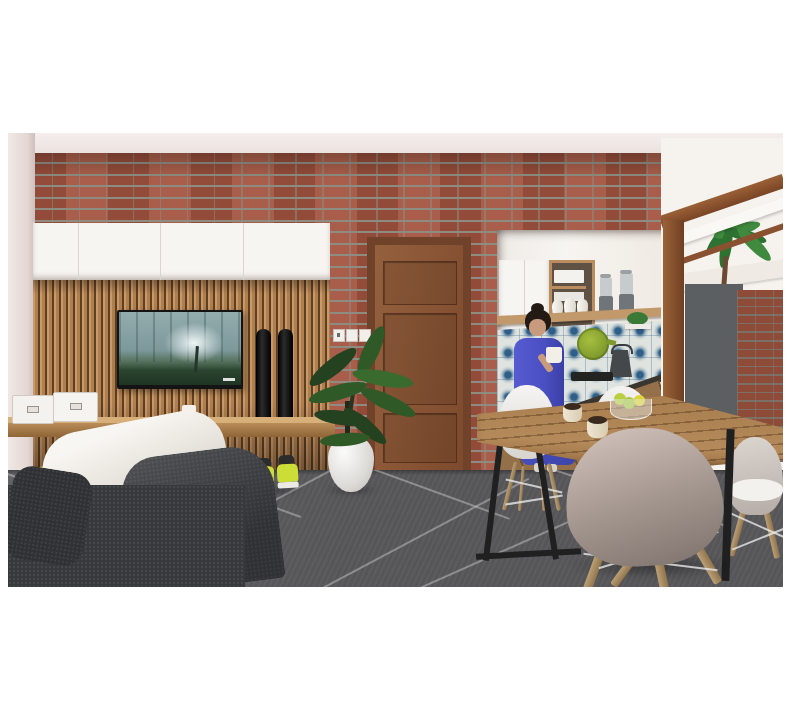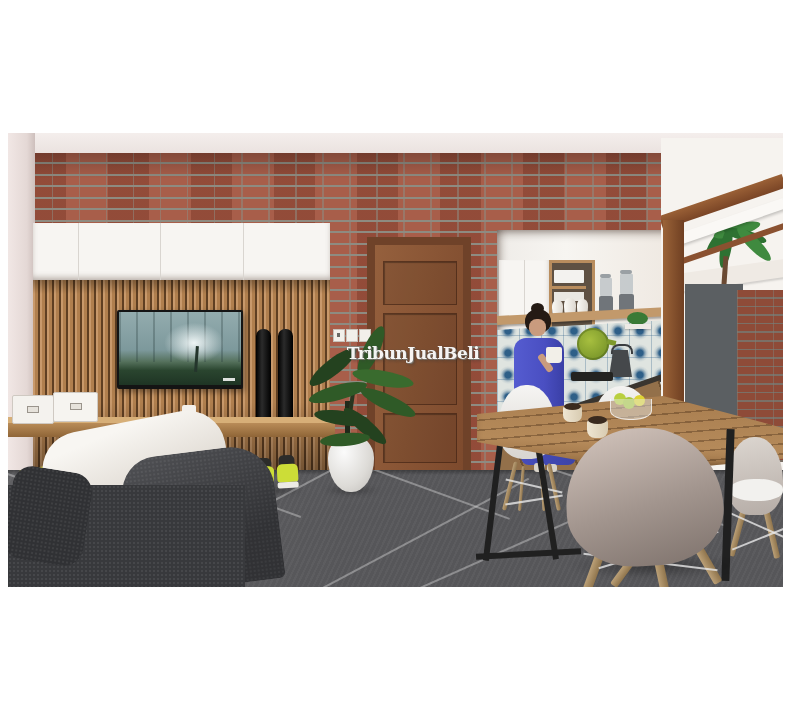--- a/index.html
+++ b/index.html
@@ -286,16 +286,15 @@
     <div class="a" style="left:46px;top:356px;width:62px;height:28px;background:#ecebe7;transform:rotate(-13deg);border-radius:3px"></div>
     <div class="a" style="left:34px;top:288px;width:185px;height:80px;transform:rotate(-11deg);
          background:linear-gradient(168deg,#f8f6f2 20%,#e3ded7 70%,#cfc9c1);border-radius:38px"></div>
     <div class="a fab" style="left:118px;top:318px;width:152px;height:136px;transform:rotate(-7deg);
          background-color:#414246;background-image:linear-gradient(160deg,rgba(255,255,255,.08),rgba(0,0,0,.25) 70%),radial-gradient(rgba(255,255,255,.07) 1px,rgba(0,0,0,0) 1.2px);background-size:auto,4px 4px;
          border-radius:36px 44px 6px 6px"></div>
     <div class="a fab" style="left:0;top:352px;width:237px;height:102px;background-color:#38393c"></div>
     <div class="a fab" style="left:0;top:336px;width:80px;height:94px;transform:rotate(9deg);background-color:#303134;border-radius:20px"></div>
   </div>
 
-  <div class="a watermark" style="left:330px;top:210px;width:150px;height:24px;z-index:30">TribunJualBeli</div>
 
  </div>
 </div>
 
 </body></html>

